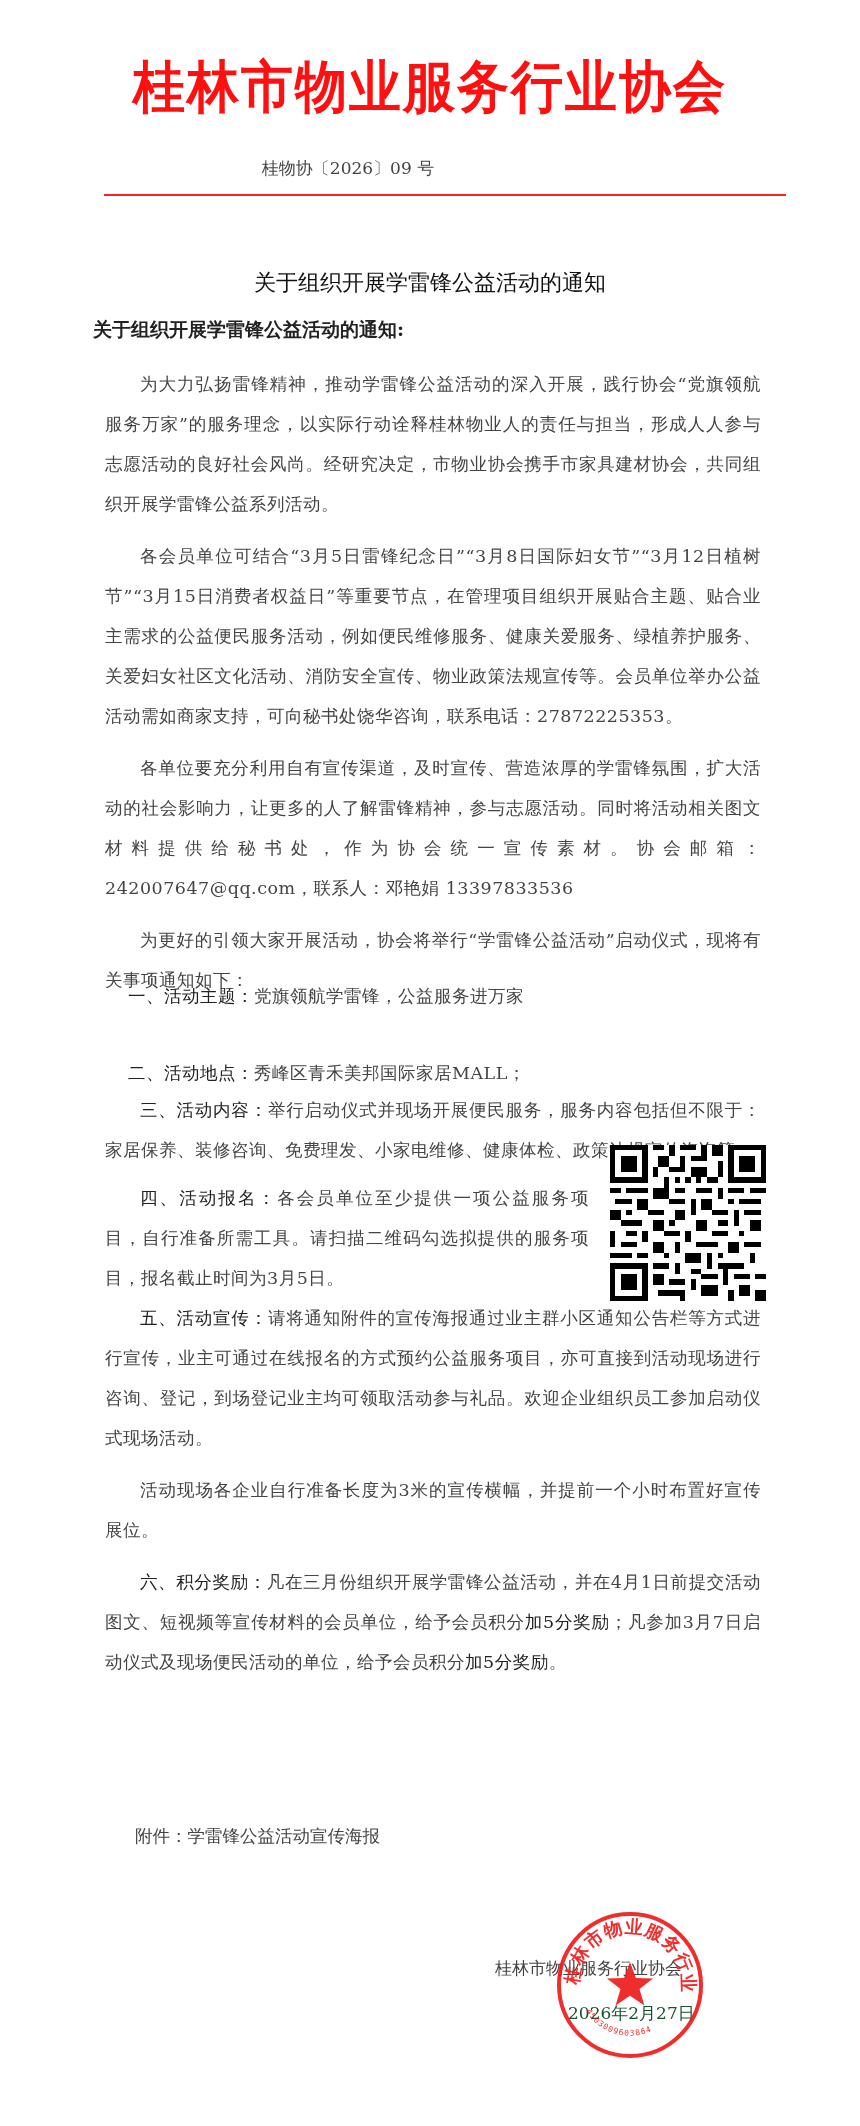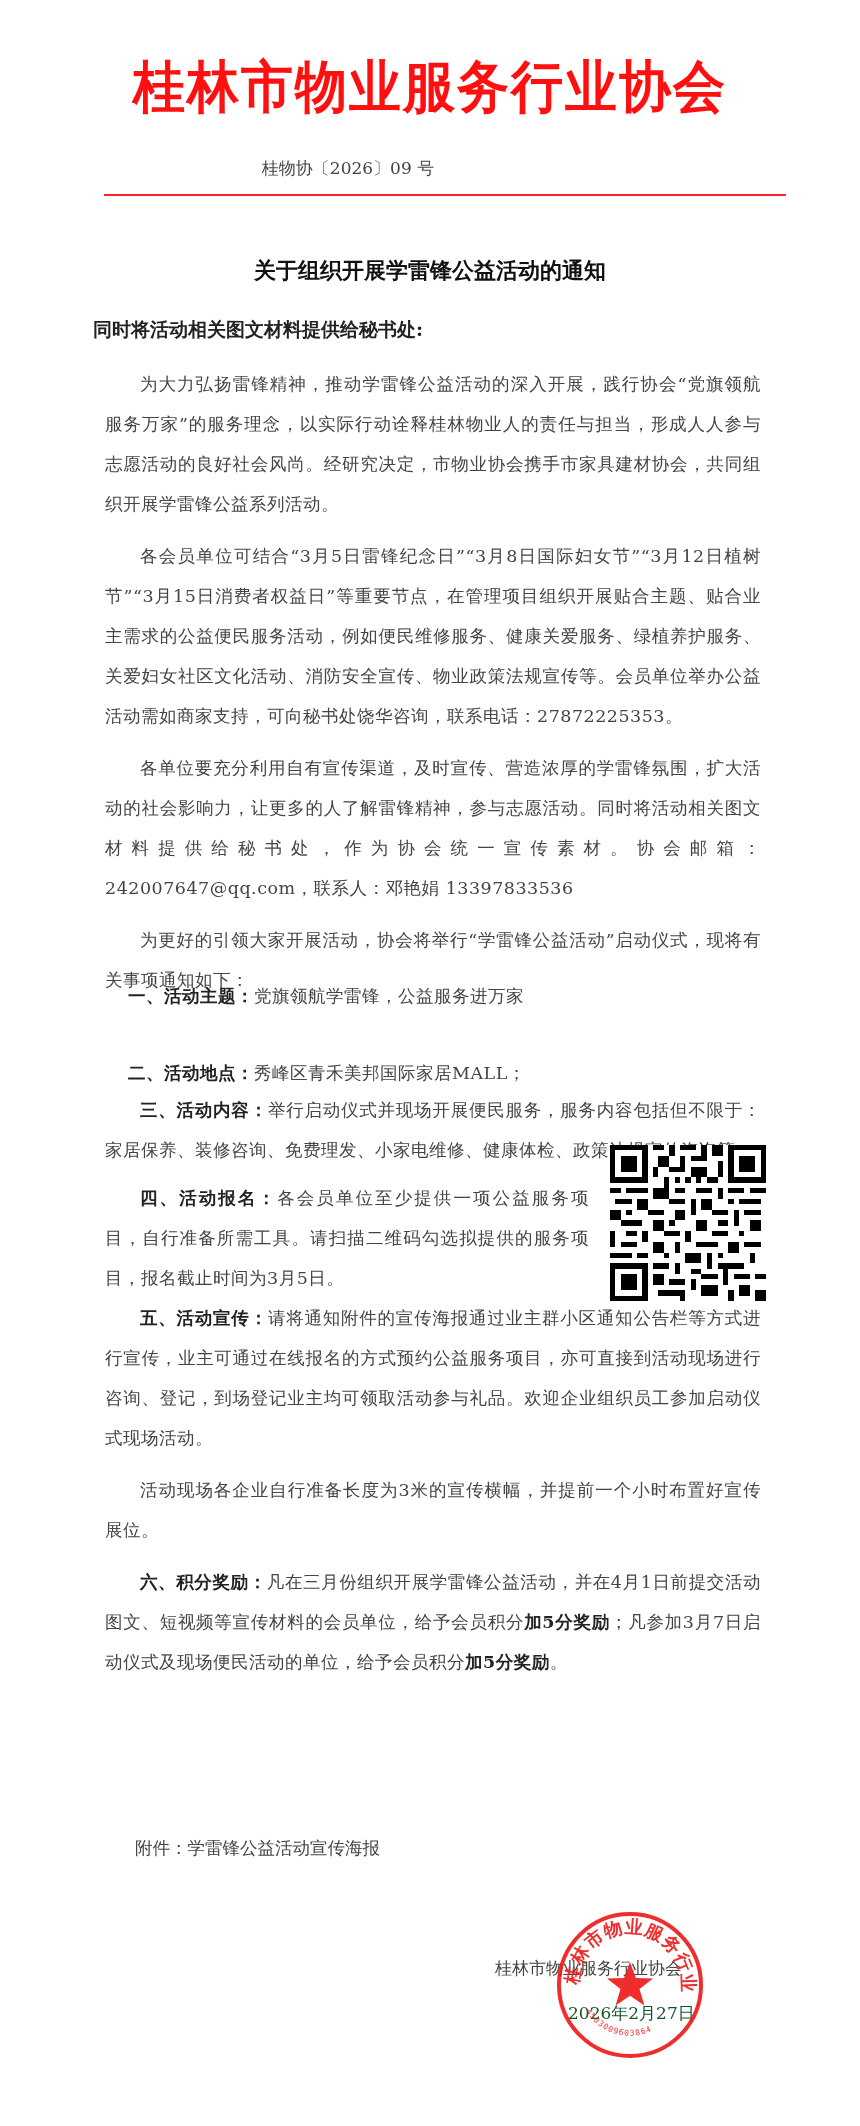--- a/index.html
+++ b/index.html
@@ -4,42 +4,42 @@
   <style>
     html, body { margin: 0; padding: 0; background: #ffffff; }
     body { width: 860px; height: 2126px; position: relative; overflow: hidden;
            font-family: "DejaVu Serif", "Liberation Serif", serif; color: #333; }
     .abs { position: absolute; }
     .org-title { left: 0; width: 860px; top: 52px; text-align: center;
                  font-family: "DejaVu Serif", serif; font-weight: bold;
                  font-size: 52px; color: #ff1010; letter-spacing: 2px; line-height: 70px; transform: scaleY(1.08); }
     .doc-no { left: 0; width: 696px; top: 156px; text-align: center; font-size: 17px; color: #444; line-height: 24px; }
     .red-rule { left: 104px; width: 682px; top: 194px; height: 2px; background: #ff2020; }
-    .notice-title { left: 0; width: 860px; top: 254px; text-align: center; font-weight: bold;
+    .notice-title { left: 0; width: 860px; top: 267px; text-align: center; font-weight: normal;
                     font-size: 22px; color: #111; line-height: 32px; }
     .salutation { left: 93px; top: 314px; font-weight: bold; font-size: 19px; color: #222; line-height: 30px; }
     .body { left: 93px; width: 680px; font-size: 17.5px; line-height: 40px; color: #444; letter-spacing: 0.5px; }
     .para { margin: 12px; text-indent: 2em; text-align: justify; }
     .item { margin: 0; text-indent: 2em; }
-    .b { font-weight: bold; color: #222; }
+    .b { font-weight: normal; color: #222; }
     .qr { left: 610px; top: 1145px; width: 156px; height: 156px; }
-    .attachment { left: 135px; top: 1822px; font-size: 17.5px; color: #444; line-height: 28px; margin-top: 12px; }
+    .attachment { left: 135px; top: 1822px; font-size: 17.5px; color: #444; line-height: 28px; }
     .signer { left: 495px; top: 1955px; font-size: 17px; color: #444; line-height: 26px; }
     .sign-date { left: 568px; top: 2000px; font-size: 17px; color: #14532d; line-height: 26px; }
     .stamp { left: 555px; top: 1910px; width: 150px; height: 150px; opacity: 0.92; }
   </style>
 </head>
 <body>
 
 <div class="abs org-title">桂林市物业服务行业协会</div>
 <div class="abs doc-no">桂物协〔2026〕09 号</div>
 <div class="abs red-rule"></div>
 
 <div class="abs notice-title">关于组织开展学雷锋公益活动的通知</div>
-<div class="abs salutation">同时将活动相关图文材料提供给秘书处:</div>
+<div class="abs salutation">关于组织开展学雷锋公益活动的通知:</div>
 
 <div class="abs body" style="top:352px;">
   <p class="para">为大力弘扬雷锋精神，推动学雷锋公益活动的深入开展，践行协会“党旗领航服务万家”的服务理念，以实际行动诠释桂林物业人的责任与担当，形成人人参与志愿活动的良好社会风尚。经研究决定，市物业协会携手市家具建材协会，共同组织开展学雷锋公益系列活动。</p>
   <p class="para">各会员单位可结合“3月5日雷锋纪念日”“3月8日国际妇女节”“3月12日植树节”“3月15日消费者权益日”等重要节点，在管理项目组织开展贴合主题、贴合业主需求的公益便民服务活动，例如便民维修服务、健康关爱服务、绿植养护服务、关爱妇女社区文化活动、消防安全宣传、物业政策法规宣传等。会员单位举办公益活动需如商家支持，可向秘书处饶华咨询，联系电话：27872225353。</p>
   <p class="para">各单位要充分利用自有宣传渠道，及时宣传、营造浓厚的学雷锋氛围，扩大活动的社会影响力，让更多的人了解雷锋精神，参与志愿活动。同时将活动相关图文材料提供给秘书处，作为协会统一宣传素材。协会邮箱：242007647@qq.com，联系人：邓艳娟 13397833536</p>
   <p class="para">为更好的引领大家开展活动，协会将举行“学雷锋公益活动”启动仪式，现将有关事项通知如下：</p>
 </div>
 
 <div class="abs body" style="top:976px;">
   <p class="item">

